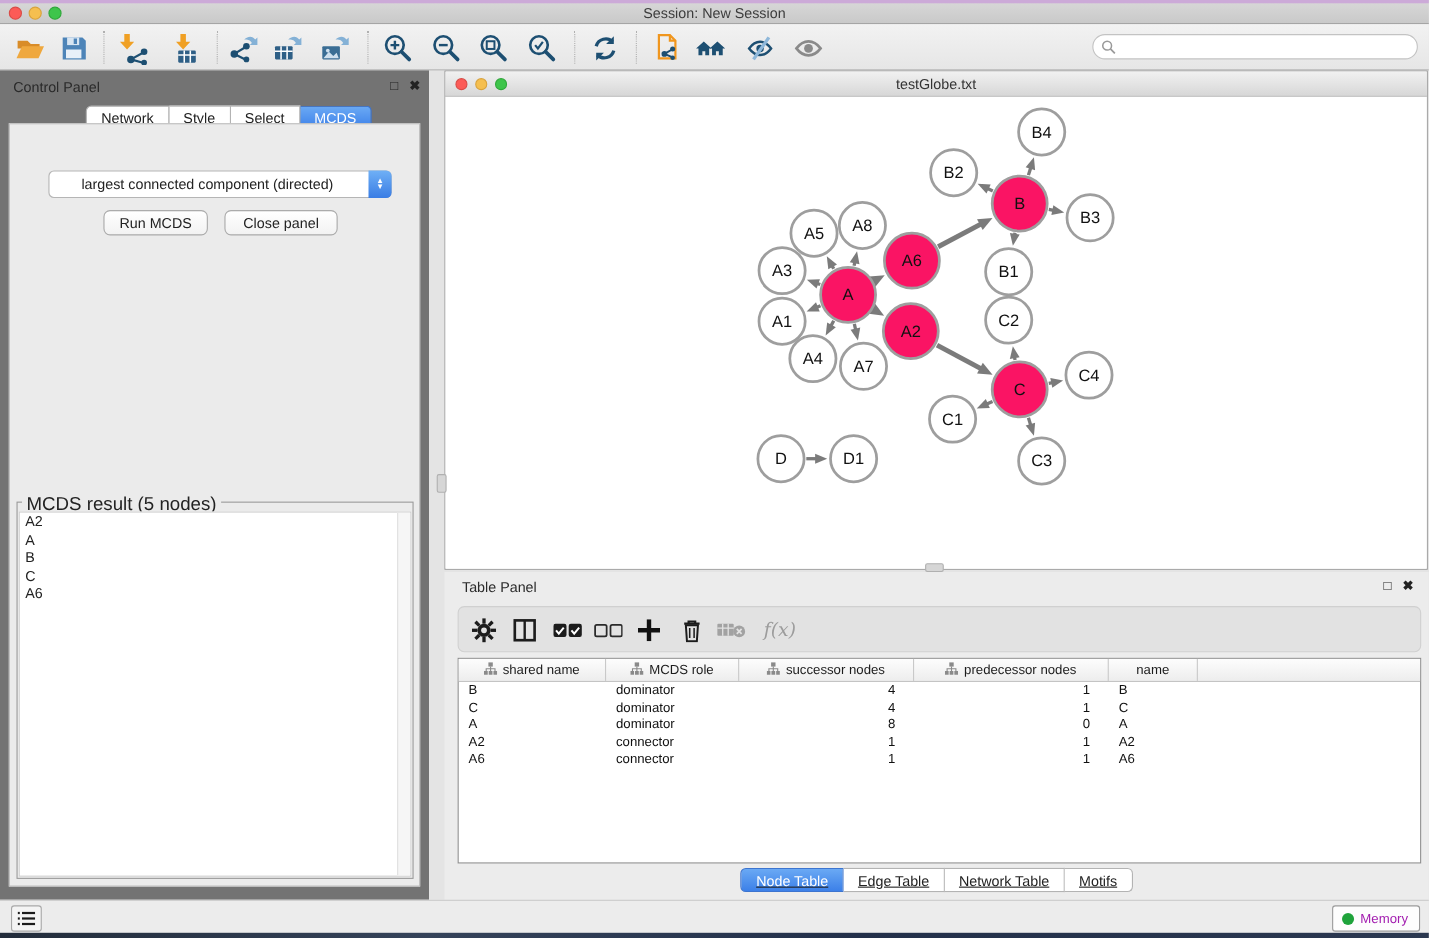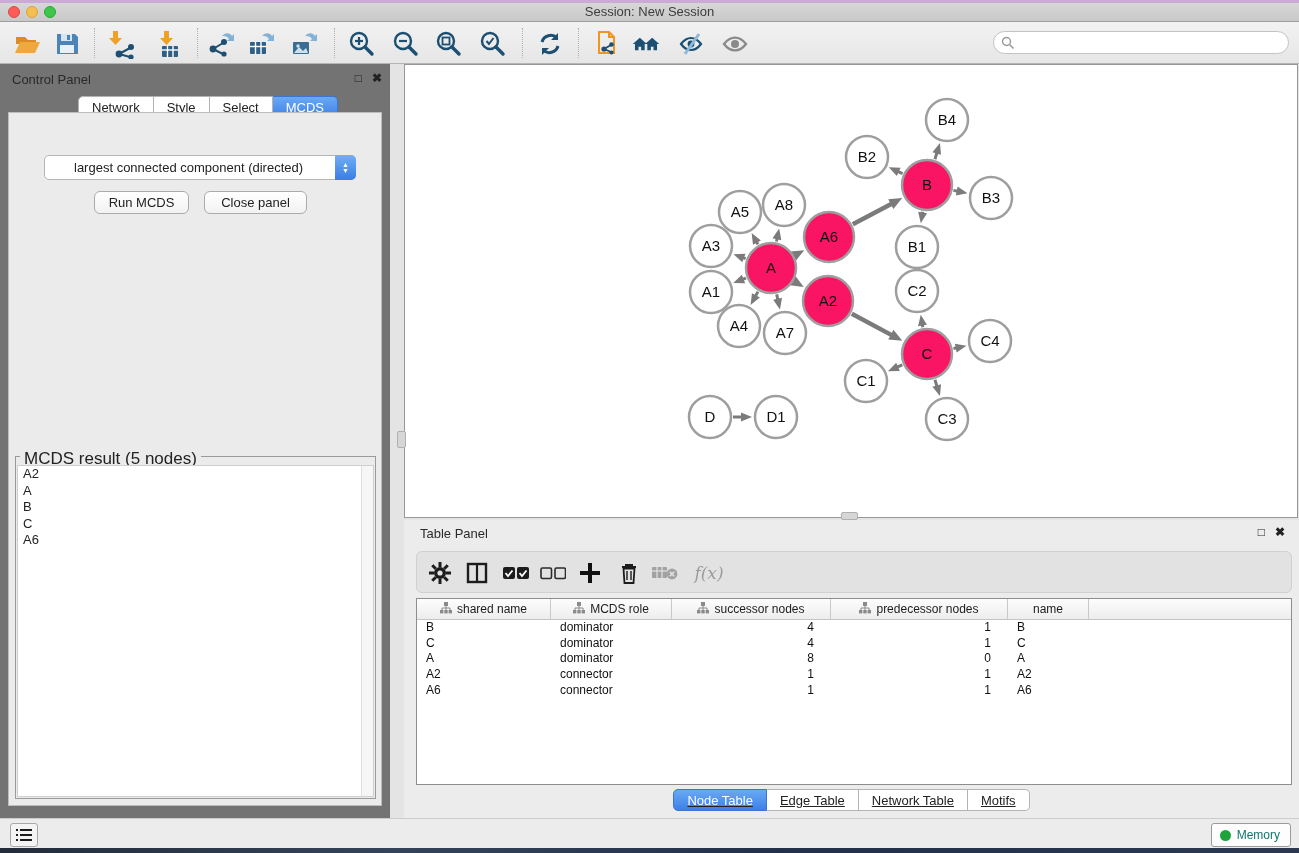--- a/index.html
+++ b/index.html
@@ -90,21 +90,21 @@
   .cell-left { padding-left:9px; text-align:left; }
   .cell-num  { padding-right:17px; text-align:right; }
   .tp-tabs { position:absolute; left:0; top:269px; width:100%; display:flex; justify-content:center;text-decoration:underline; }
   .tp-tabs .tab { font-size:13px; }
 
   
   .statusbar { position:absolute; left:0; top:818px; width:1299px; height:30px; background:#ececec; border-top:1px solid #cccccc; }
   .sb-listbtn { position:absolute; left:10px; top:4px; width:28px; height:24px; background:#f4f4f4;
     border:1px solid #a8a8a8; border-radius:3px; display:flex; align-items:center; justify-content:center; }
   .sb-mem { position:absolute; right:8px; top:4px; height:24px; padding:0 10px 0 8px; background:#fdfdfd;
-    border:1px solid #9a9a9a; border-radius:3px; display:flex; align-items:center; gap:6px; font-size:12px; color:#0f766e; }
+    border:1px solid #9a9a9a; border-radius:3px; display:flex; align-items:center; gap:6px; font-size:12px; color:#a21caf; }
   .sb-mem .dot { width:11px; height:11px; border-radius:50%; background:#1fa33b; }
   .bottom-strip { position:absolute; left:0; top:848px; width:1299px; height:5px;
     background:linear-gradient(90deg,#222c3a,#35435a 30%,#23304a 60%,#2b3850); }
 </style>
 </head>
 <body>
 
 <div class="titlebar">
   <div class="lavender"></div>
   <div class="tl red"></div>
@@ -299,20 +299,26 @@
           <div class="mcds-item">A</div>
           <div class="mcds-item">B</div>
           <div class="mcds-item">C</div>
           <div class="mcds-item">A6</div>
         </div>
     </div>
   </div>
 </div>
 
 <div class="net-window">
+  <div class="net-titlebar">
+    <div class="tl red"></div>
+    <div class="tl yellow"></div>
+    <div class="tl green"></div>
+    <div class="wtitle">testGlobe.txt</div>
+  </div>
   <div class="net-canvas">
     <svg id="graph-svg" width="892" height="429" viewBox="0 0 892 429">
         <line x1="340.65033947106156" y1="170.70512447272256" x2="337.92179474014466" y2="169.7046580713864" stroke="#7b7b7b" stroke-width="3"></line>
         <polygon points="328.5330315812786,166.26211157980217 340.4098169772442,165.82396929905508 337.31152513481834,174.27385614203456" fill="#7b7b7b"></polygon>
         <line x1="352.92347115854625" y1="156.37788338318032" x2="351.4667400225714" y2="153.74636907303218" stroke="#7b7b7b" stroke-width="3"></line>
         <polygon points="346.6235811924033,144.9974369927286 355.8880753417248,152.44184080748693 348.0140364694516,156.80068375463816" fill="#7b7b7b"></polygon>
         <line x1="371.45647127565246" y1="153.5571007410689" x2="372.12888802325244" y2="150.29846573346882" stroke="#7b7b7b" stroke-width="3"></line>
         <polygon points="374.1498033105311,140.5047993412721 376.3339463710131,152.1872442519639 367.51964661803606,150.36842049341308" fill="#7b7b7b"></polygon>
         <line x1="340.931129346098" y1="190.0275482615608" x2="337.5682074900988" y2="191.3727170039605" stroke="#7b7b7b" stroke-width="3"></line>
         <polygon points="328.2834405812462,195.08662376750152 336.8254261373906,186.82318121862272 340.16794222457753,195.17947143659006" fill="#7b7b7b"></polygon>

